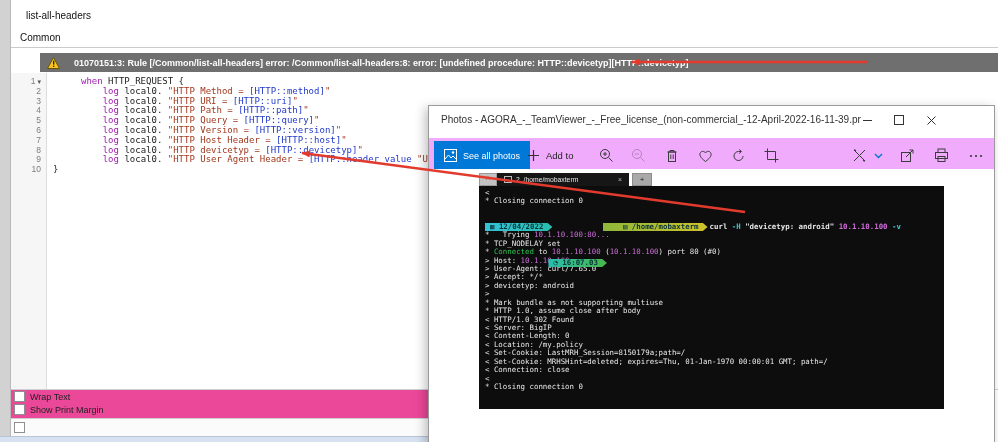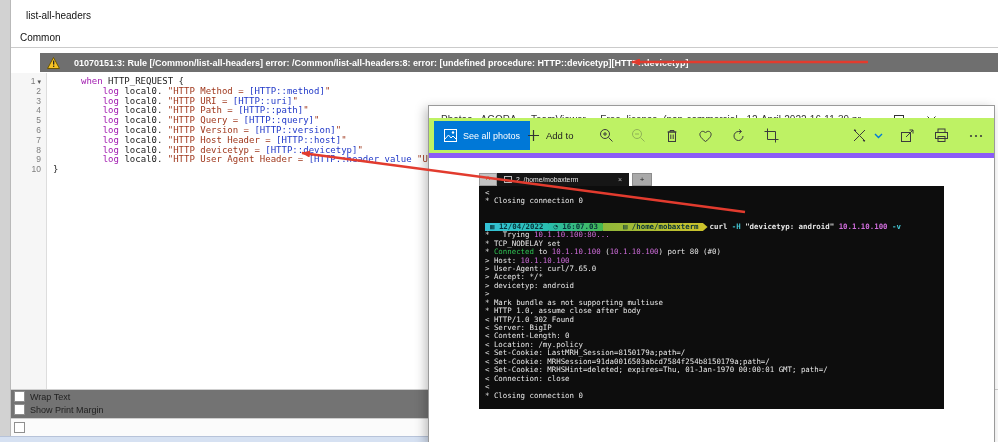--- a/index.html
+++ b/index.html
@@ -27,38 +27,38 @@
   .gutter .fold{color:#555;font-size:7px;}
   .code{left:53px;top:77px;right:0;font-family:"DejaVu Sans Mono",monospace;font-size:9px;line-height:9.8px;}
   .code .cl{height:9.8px;white-space:pre;}
   .tok-kw{color:#a11ab0;margin-left:28px;}
   .tok-pl{color:#222;}
   .tok-str{color:#a0391e;}
   .tok-cmd{color:#2038c8;}
 
   
   .div1{left:11px;right:0;top:389px;height:1px;background:#cfcfcf;}
-  .opts{left:11px;right:570px;top:390px;height:28px;background:#737373;font-size:9px;color:#222;}
+  .opts{left:11px;right:570px;top:390px;height:28px;background:#ec4899;font-size:9px;color:#222;}
   .optrow{display:flex;align-items:center;gap:5px;height:13px;padding-left:3px;}
   .cb{width:9px;height:9px;border:1px solid #8f8f8f;background:#fff;display:inline-block;box-sizing:content-box;}
   .div2{left:11px;right:570px;top:418px;height:1px;background:#cfcfcf;}
   .opts2{left:11px;right:570px;top:419px;height:17px;background:#fbfbfb;display:flex;align-items:center;padding-left:3px;}
   .bottom-bar{left:0;right:570px;top:436px;height:6px;background:#d6e1f2;border-top:1px solid #b7c3d9;}
 
   
   .pwin{left:428px;top:105px;width:565px;height:337px;background:#fff;border:1px solid #9a9a9a;
         box-shadow:-3px 3px 10px rgba(0,0,0,0.25);z-index:10;}
   .ptitle{left:0;top:0;right:0;height:28px;background:#fff;}
   .ptitle .t{font-size:10px;color:#333;line-height:28px;padding-left:12px;display:block;white-space:nowrap;
              overflow:hidden;width:420px;}
   .winbtn{top:0;width:20px;height:28px;display:flex;align-items:center;justify-content:center;color:#333;}
   .wb-min{left:428px;} .wb-max{left:460px;} .wb-close{left:492px;}
   .minbar{width:9px;height:1px;background:#333;display:block;}
   .maxbox{width:8px;height:8px;border:1px solid #333;display:block;}
-  .ptool{left:0;top:12px;right:0;height:35px;border-bottom:5px solid #8b5cf6;background:#bef264;}
+  .ptool{left:0;top:32px;right:0;height:35px;border-bottom:5px solid #8b5cf6;background:#f0abfc;}
   .seeall{left:5px;top:3px;height:29px;background:#0078d7;color:#fff;font-size:9px;display:flex;
           align-items:center;gap:6px;padding:0 10px;}
   .addto{left:98px;top:3px;height:29px;display:flex;align-items:center;gap:6px;font-size:9.5px;color:#222;}
   .ticon{top:9px;width:17px;height:17px;display:flex;align-items:center;justify-content:center;}
   .dim{opacity:.35;}
   .photo-area{left:0;top:63px;right:0;bottom:0;background:#fff;}
 
   
   .mterm{left:50px;top:4px;width:465px;height:236px;}
   .tabbar{display:flex;height:13px;align-items:stretch;}
@@ -71,21 +71,21 @@
   .plustab{background:#a9a9a9;width:18px;color:#222;font-size:8px;line-height:12px;text-align:center;
            margin-left:3px;border:1px solid #8c8c8c;}
   .tbody{position:absolute;left:0;top:13px;right:0;bottom:0;background:#0d0d0d;padding:3px 6px;
          font-family:"DejaVu Sans Mono",monospace;font-size:7.4px;line-height:8.45px;color:#e8e8e8;}
   .tline{height:8.45px;white-space:pre;}
   .tc-d{color:#e8e8e8;} .tc-m{color:#cf6ddb;} .tc-g{color:#2fc052;margin-top:20px;} .tc-c{color:#44c9d6;}
   .pseg{display:inline-block;height:8.4px;line-height:8.4px;vertical-align:top;padding:0 9px 0 5px;
         font-weight:bold;color:#08333a;clip-path:polygon(0 0,calc(100% - 5px) 0,100% 50%,calc(100% - 5px) 100%,0 100%);
         margin-right:-4px;}
   .seg-date{background:linear-gradient(90deg,#35c3d8,#28bdad);}
-  .seg-time{background:linear-gradient(90deg,#28bdad,#49b84a);}
+  .seg-time{background:linear-gradient(90deg,#28bdad,#49b84a);margin-top:36px;}
   .seg-cwd{background:linear-gradient(90deg,#8fb73a,#cfc32b);margin-right:2px;padding-left:20px;}
   .cmdtxt{font-weight:bold;}
 
   
   .arrows{left:0;top:0;z-index:50;pointer-events:none;}
 </style>
 </head>
 <body>
 
 <div class="page">
@@ -278,21 +278,20 @@
             <div class="tline"><span class="tc-d">&gt; Accept: */*</span></div>
             <div class="tline"><span class="tc-d">&gt; devicetyp: android</span></div>
             <div class="tline"><span class="tc-d">&gt;</span></div>
             <div class="tline"><span class="tc-d">* Mark bundle as not supporting multiuse</span></div>
             <div class="tline"><span class="tc-d">* HTTP 1.0, assume close after body</span></div>
             <div class="tline"><span class="tc-d">&lt; HTTP/1.0 302 Found</span></div>
             <div class="tline"><span class="tc-d">&lt; Server: BigIP</span></div>
             <div class="tline"><span class="tc-d">&lt; Content-Length: 0</span></div>
             <div class="tline"><span class="tc-d">&lt; Location: /my.policy</span></div>
             <div class="tline"><span class="tc-d">&lt; Set-Cookie: LastMRH_Session=8150179a;path=/</span></div>
-            <div class="tline"><span class="tc-d">&lt; Set-Cookie: MRHSession=91da0016503abcd7584f254b8150179a;path=/</span></div>
             <div class="tline"><span class="tc-d">&lt; Set-Cookie: MRHSHint=deleted; expires=Thu, 01-Jan-1970 00:00:01 GMT; path=/</span></div>
             <div class="tline"><span class="tc-d">&lt; Connection: close</span></div>
             <div class="tline"><span class="tc-d">&lt;</span></div>
             <div class="tline"><span class="tc-d">* Closing connection 0</span></div>
           </div>
       </div>
 
     </div>
   </div>
 

